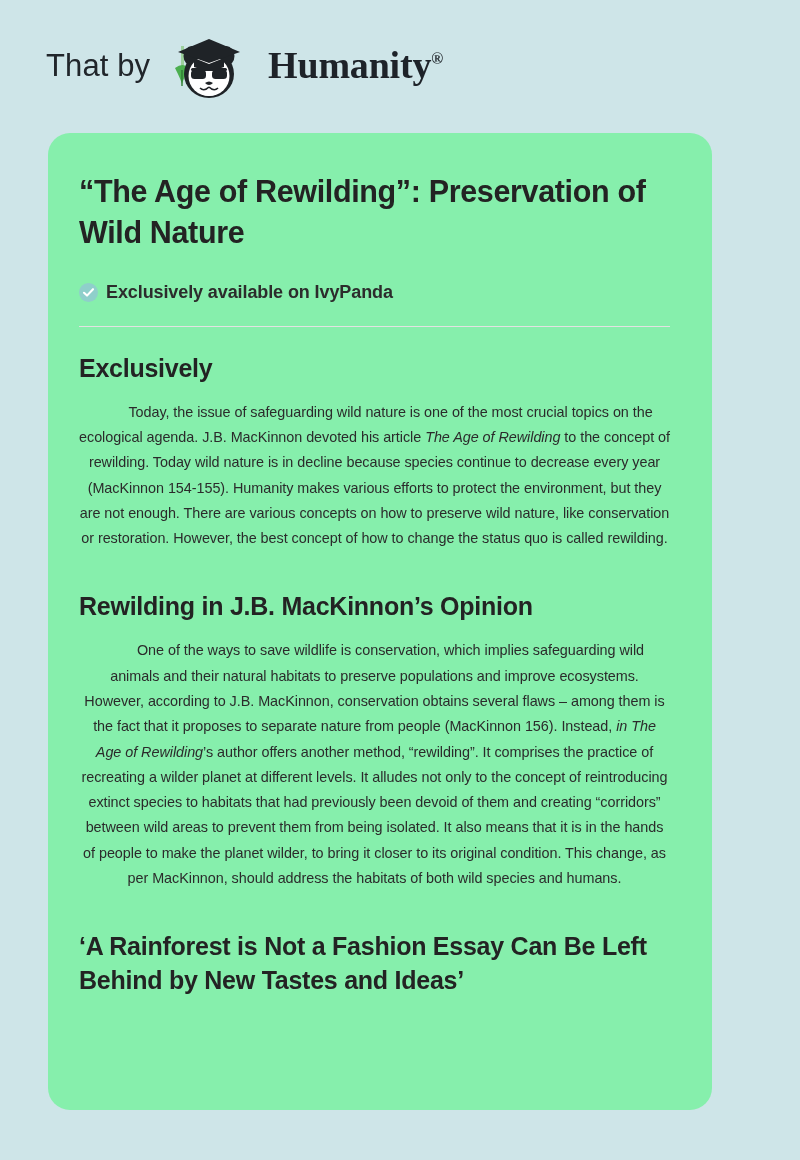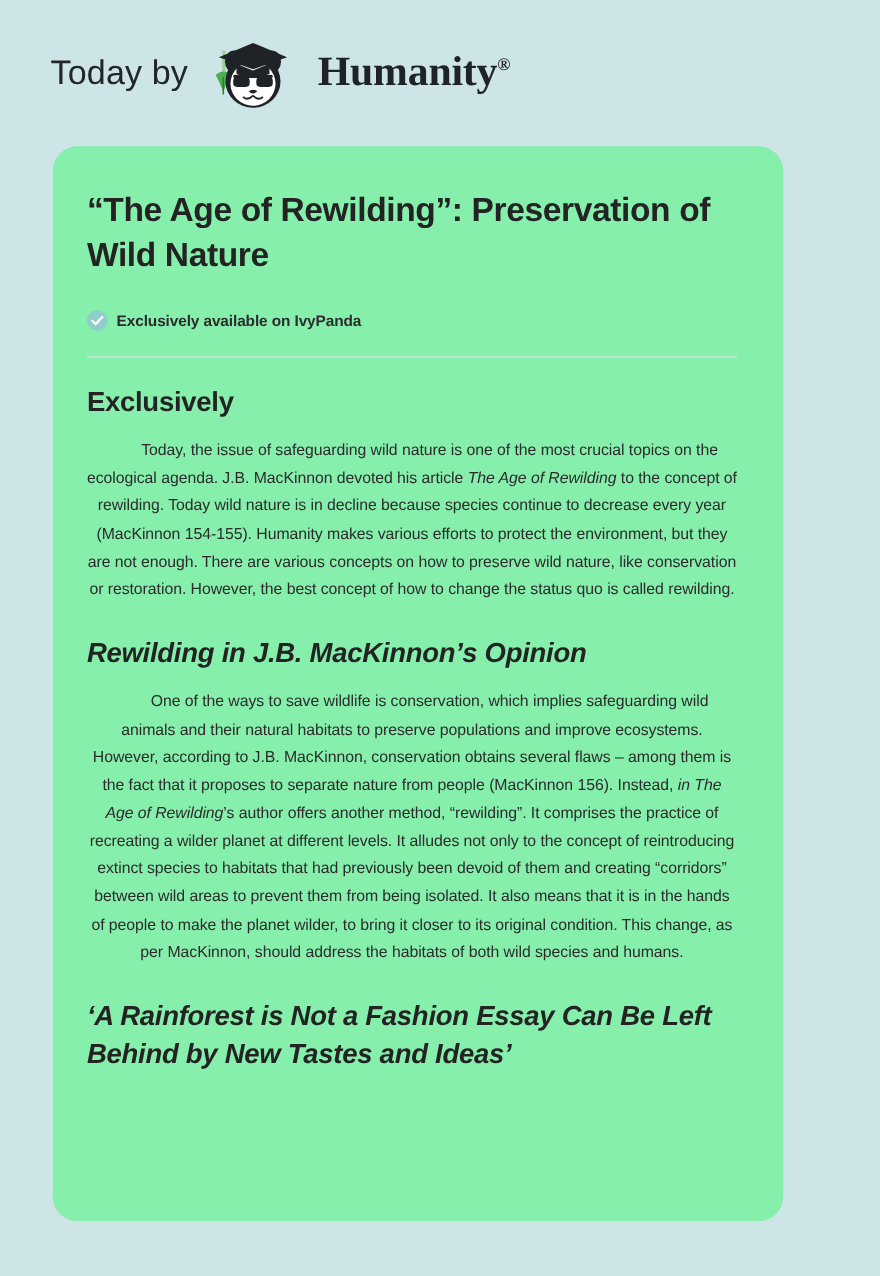--- a/index.html
+++ b/index.html
@@ -94,59 +94,59 @@
     height: 19px;
     border-radius: 50%;
     background: #8fcfcb;
     display: flex;
     align-items: center;
     justify-content: center;
     flex: 0 0 auto;
   }
   .badge-check svg { display: block; }
   .badge-text {
-    font-size: 14px;
+    font-size: 18px;
     font-weight: bold;
     color: #2c2c2c;
     letter-spacing: -0.1px;
   }
 
   .divider {
     height: 1px;
     background: #e2e2e2;
     margin-top: 23px;
   }
 
   h2.section-heading {
     font-size: 25px;
     font-weight: bold;
     color: #232323;
     line-height: 1.36;
     letter-spacing: -0.25px;
     margin-top: 24px;
   }
-  h2.section-heading.tight { margin-top: 28px; font-style: italic; }
+  h2.section-heading.tight { margin-top: 38px; }
 
   p.body-text {
     font-size: 14.4px;
     color: #2b2b2b;
     line-height: 1.755;
     text-align: center;
     margin-top: 15px;
     letter-spacing: -0.05px;
   }
   p.body-text .indent { display: inline-block; width: 32px; }
   p.body-text i { font-style: italic; }
 </style>
 </head>
 <body>
 
 <div class="site-header">
   <div class="header-inner">
-    <span class="essay-by">Today by</span>
+    <span class="essay-by">That by</span>
 
     <span class="logo-mark">
       <svg viewBox="0 0 98 74" width="98" height="74" aria-hidden="true">
 
         <rect x="21" y="16" width="3" height="26" fill="#9ccf9c"></rect>
         <path d="M15 38 q8 -6 14 0 q-6 12 -7 16 q-1 -4 -7 -16 z" fill="#4caf50"></path>
         <path d="M22 40 L22 56" stroke="#2e7d32" stroke-width="1.4" fill="none"></path>
 
         <ellipse cx="32" cy="26" rx="8.5" ry="10" fill="#1f2327"></ellipse>
         <ellipse cx="66" cy="26" rx="8.5" ry="10" fill="#1f2327"></ellipse>

